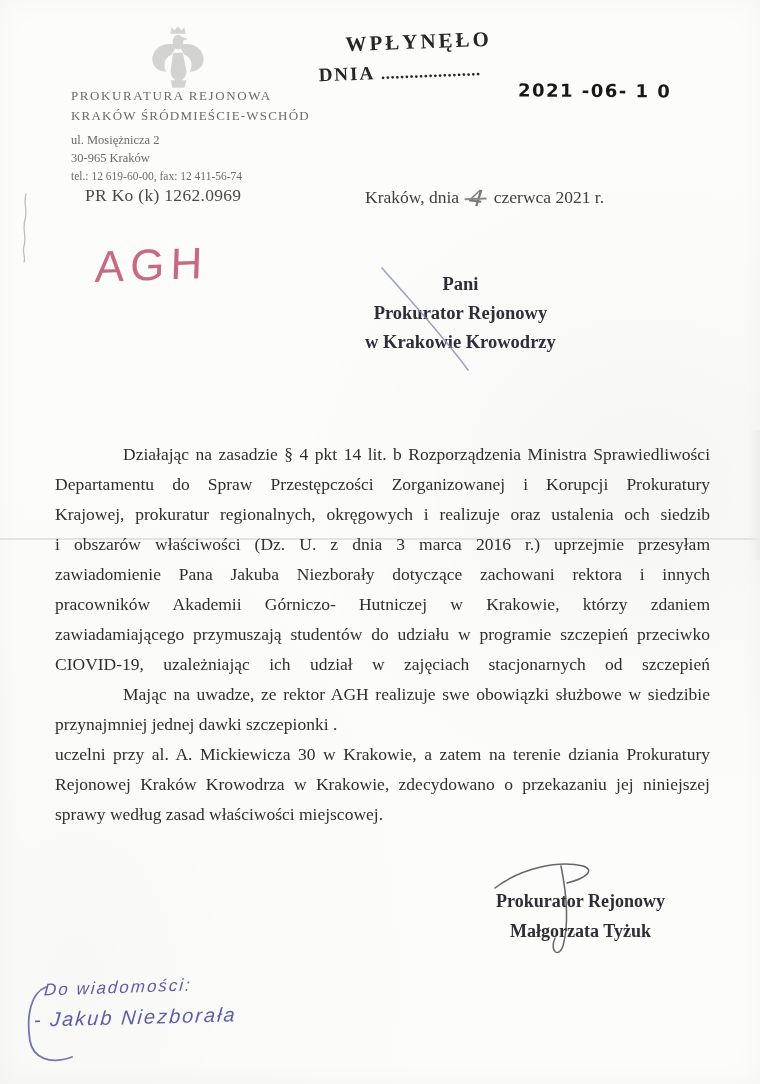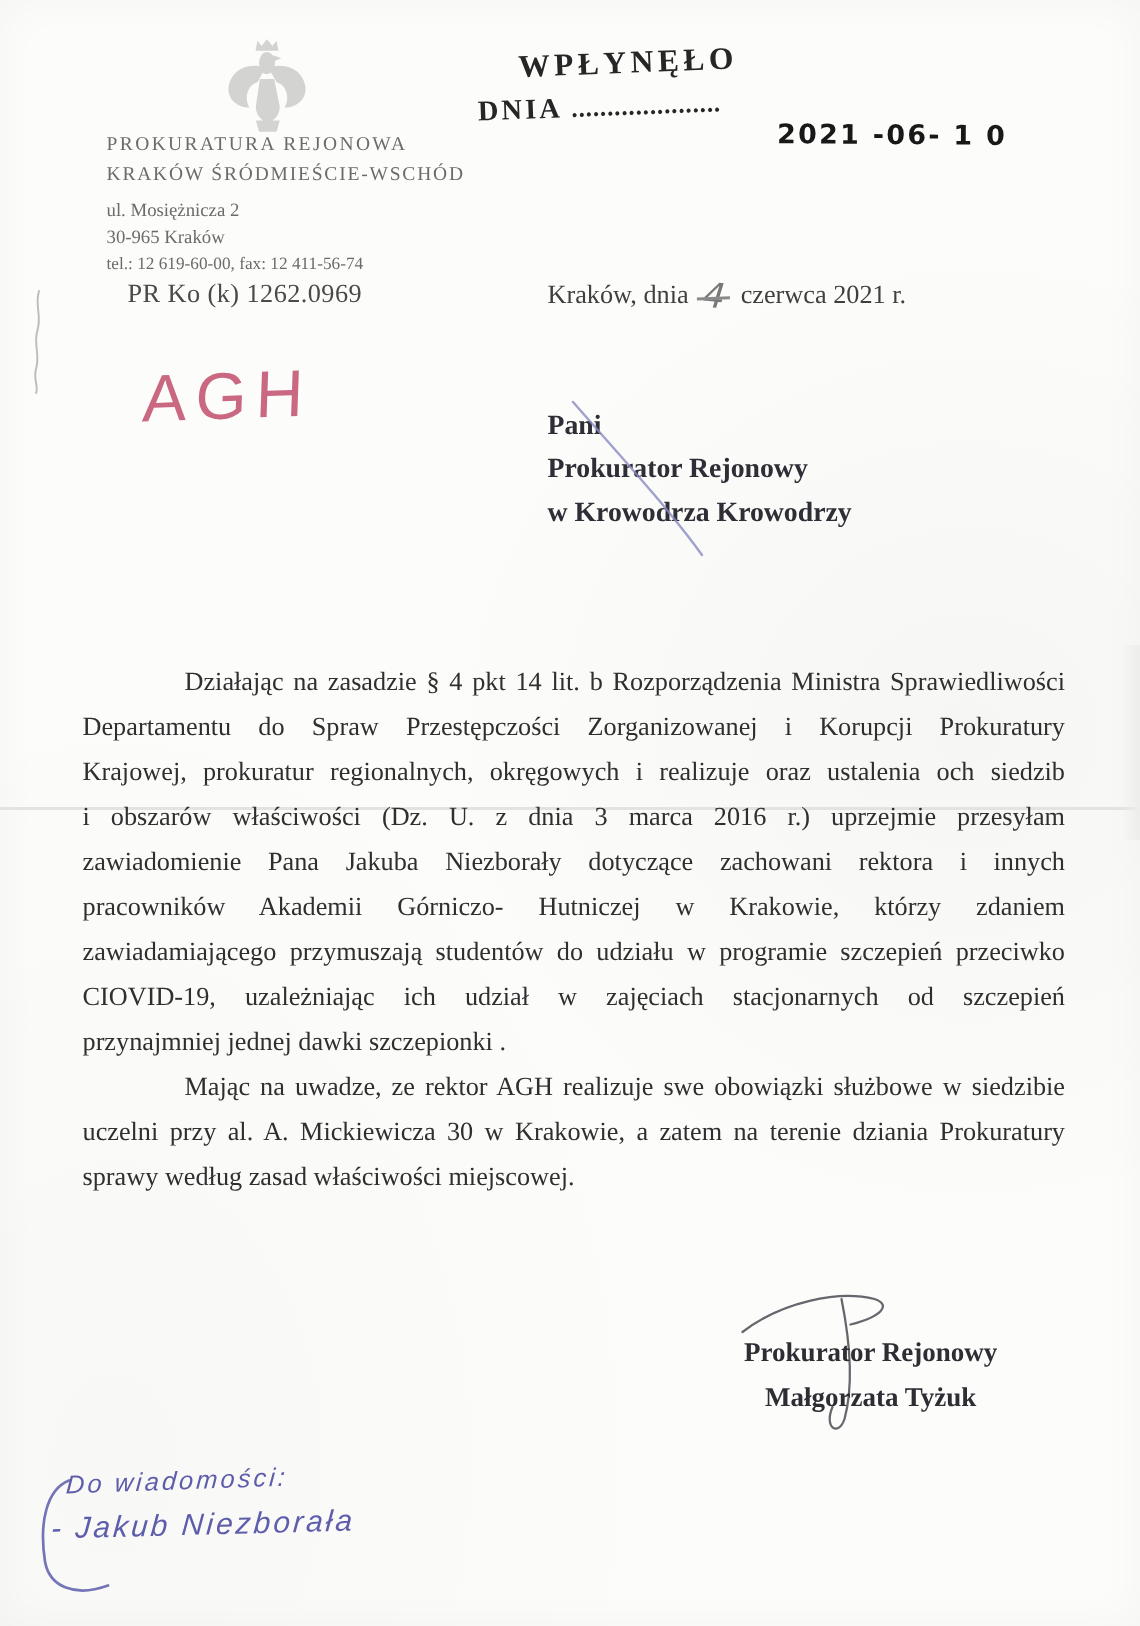--- a/index.html
+++ b/index.html
@@ -42,21 +42,21 @@
   .handday{display:inline-block;font-family:"DejaVu Sans",sans-serif;font-style:italic;
     color:#787878;font-size:23px;transform:rotate(6deg) translateY(3px);margin:0 10px;position:relative;}
   .handday::after{content:"";position:absolute;left:-4px;top:13px;width:22px;height:1.5px;
     background:#8a8a8a;transform:rotate(-8deg);}
 
   
   .agh{left:95px;top:240px;font-family:"Liberation Sans",sans-serif;font-size:44px;
     letter-spacing:6px;transform:rotate(-2deg) skewX(-4deg);opacity:0.85;font-weight:400;white-space:nowrap;}
 
   
-  .addressee{left:365px;top:270px;font-weight:700;color:#2e2e36;font-size:18.5px;line-height:29px;}
+  .addressee{left:365px;top:270px;font-weight:700;color:#2e2e36;font-size:18.5px;line-height:29px;text-align:center;}
   .penstrike{left:360px;top:258px;width:140px;height:120px;overflow:visible;}
 
   
   .bodytext{left:55px;top:419px;width:655px;font-size:17.5px;color:#2f2f2f;margin-top:20px;}
   .bline{height:30px;line-height:30px;text-align:justify;text-align-last:justify;overflow:visible;white-space:normal;}
   .bline.lastline{text-align-last:left;}
   .bline.indent{text-indent:68px;}
 
   
   .sig{left:468px;top:886px;width:225px;text-align:center;font-weight:700;
@@ -114,38 +114,39 @@
     <span>Kraków, dnia</span>
     <span class="handday">4</span>
     <span>czerwca 2021 r.</span>
   </div>
 
   <div class="abs agh" style="color: rgb(193, 79, 107);">AGH</div>
 
   <div class="abs addressee">
     <div>Pani</div>
     <div>Prokurator Rejonowy</div>
-    <div>w Krowodrza Krowodrzy</div>
+    <div>w Krakowie Krowodrzy</div>
   </div>
   <svg class="abs penstrike" viewBox="0 0 140 120">
     <path d="M22 10 C50 42 85 80 108 112" fill="none" stroke="#8a8ac0" stroke-width="1.6" opacity="0.8" stroke-linecap="round"></path>
   </svg>
 
   <div class="abs bodytext">
       <div class="bline indent">Działając na zasadzie § 4 pkt 14 lit. b  Rozporządzenia Ministra Sprawiedliwości</div>
       <div class="bline">Departamentu do Spraw Przestępczości Zorganizowanej i Korupcji Prokuratury</div>
       <div class="bline">Krajowej, prokuratur regionalnych, okręgowych i realizuje oraz ustalenia och siedzib</div>
       <div class="bline">i obszarów właściwości  (Dz. U. z dnia 3 marca 2016 r.) uprzejmie przesyłam</div>
       <div class="bline">zawiadomienie Pana Jakuba Niezborały  dotyczące zachowani rektora i innych</div>
       <div class="bline">pracowników Akademii Górniczo- Hutniczej w Krakowie, którzy zdaniem</div>
       <div class="bline">zawiadamiającego przymuszają studentów do udziału w programie szczepień przeciwko</div>
       <div class="bline">CIOVID-19, uzależniając ich udział w zajęciach stacjonarnych od szczepień</div>
+      <div class="bline indent">Mając na uwadze, ze rektor AGH realizuje swe obowiązki służbowe w siedzibie</div>
       <div class="bline lastline">przynajmniej jednej dawki szczepionki .</div>
-      <div class="bline indent">Mając na uwadze, ze rektor AGH realizuje swe obowiązki służbowe w siedzibie</div>
       <div class="bline">uczelni przy al. A. Mickiewicza 30 w Krakowie, a zatem na terenie dziania Prokuratury</div>
+      <div class="bline">Rejonowej Kraków Krowodrza w Krakowie, zdecydowano o przekazaniu jej niniejszej</div>
       <div class="bline lastline">sprawy według zasad właściwości miejscowej.</div>
     </div>
 
   <svg class="abs sigink" viewBox="0 0 220 120">
     <path d="M50 38 C76 18 114 10 138 16 C150 20 142 28 122 33" fill="none" stroke="#55555c" stroke-width="1.5" opacity="0.9" stroke-linecap="round"></path>
     <path d="M116 16 C122 46 124 74 118 96 C114 108 104 102 110 88" fill="none" stroke="#55555c" stroke-width="1.5" opacity="0.9" stroke-linecap="round"></path>
   </svg>
   <div class="abs sig">
     <div>Prokurator Rejonowy</div>
     <div>Małgorzata Tyżuk</div>

